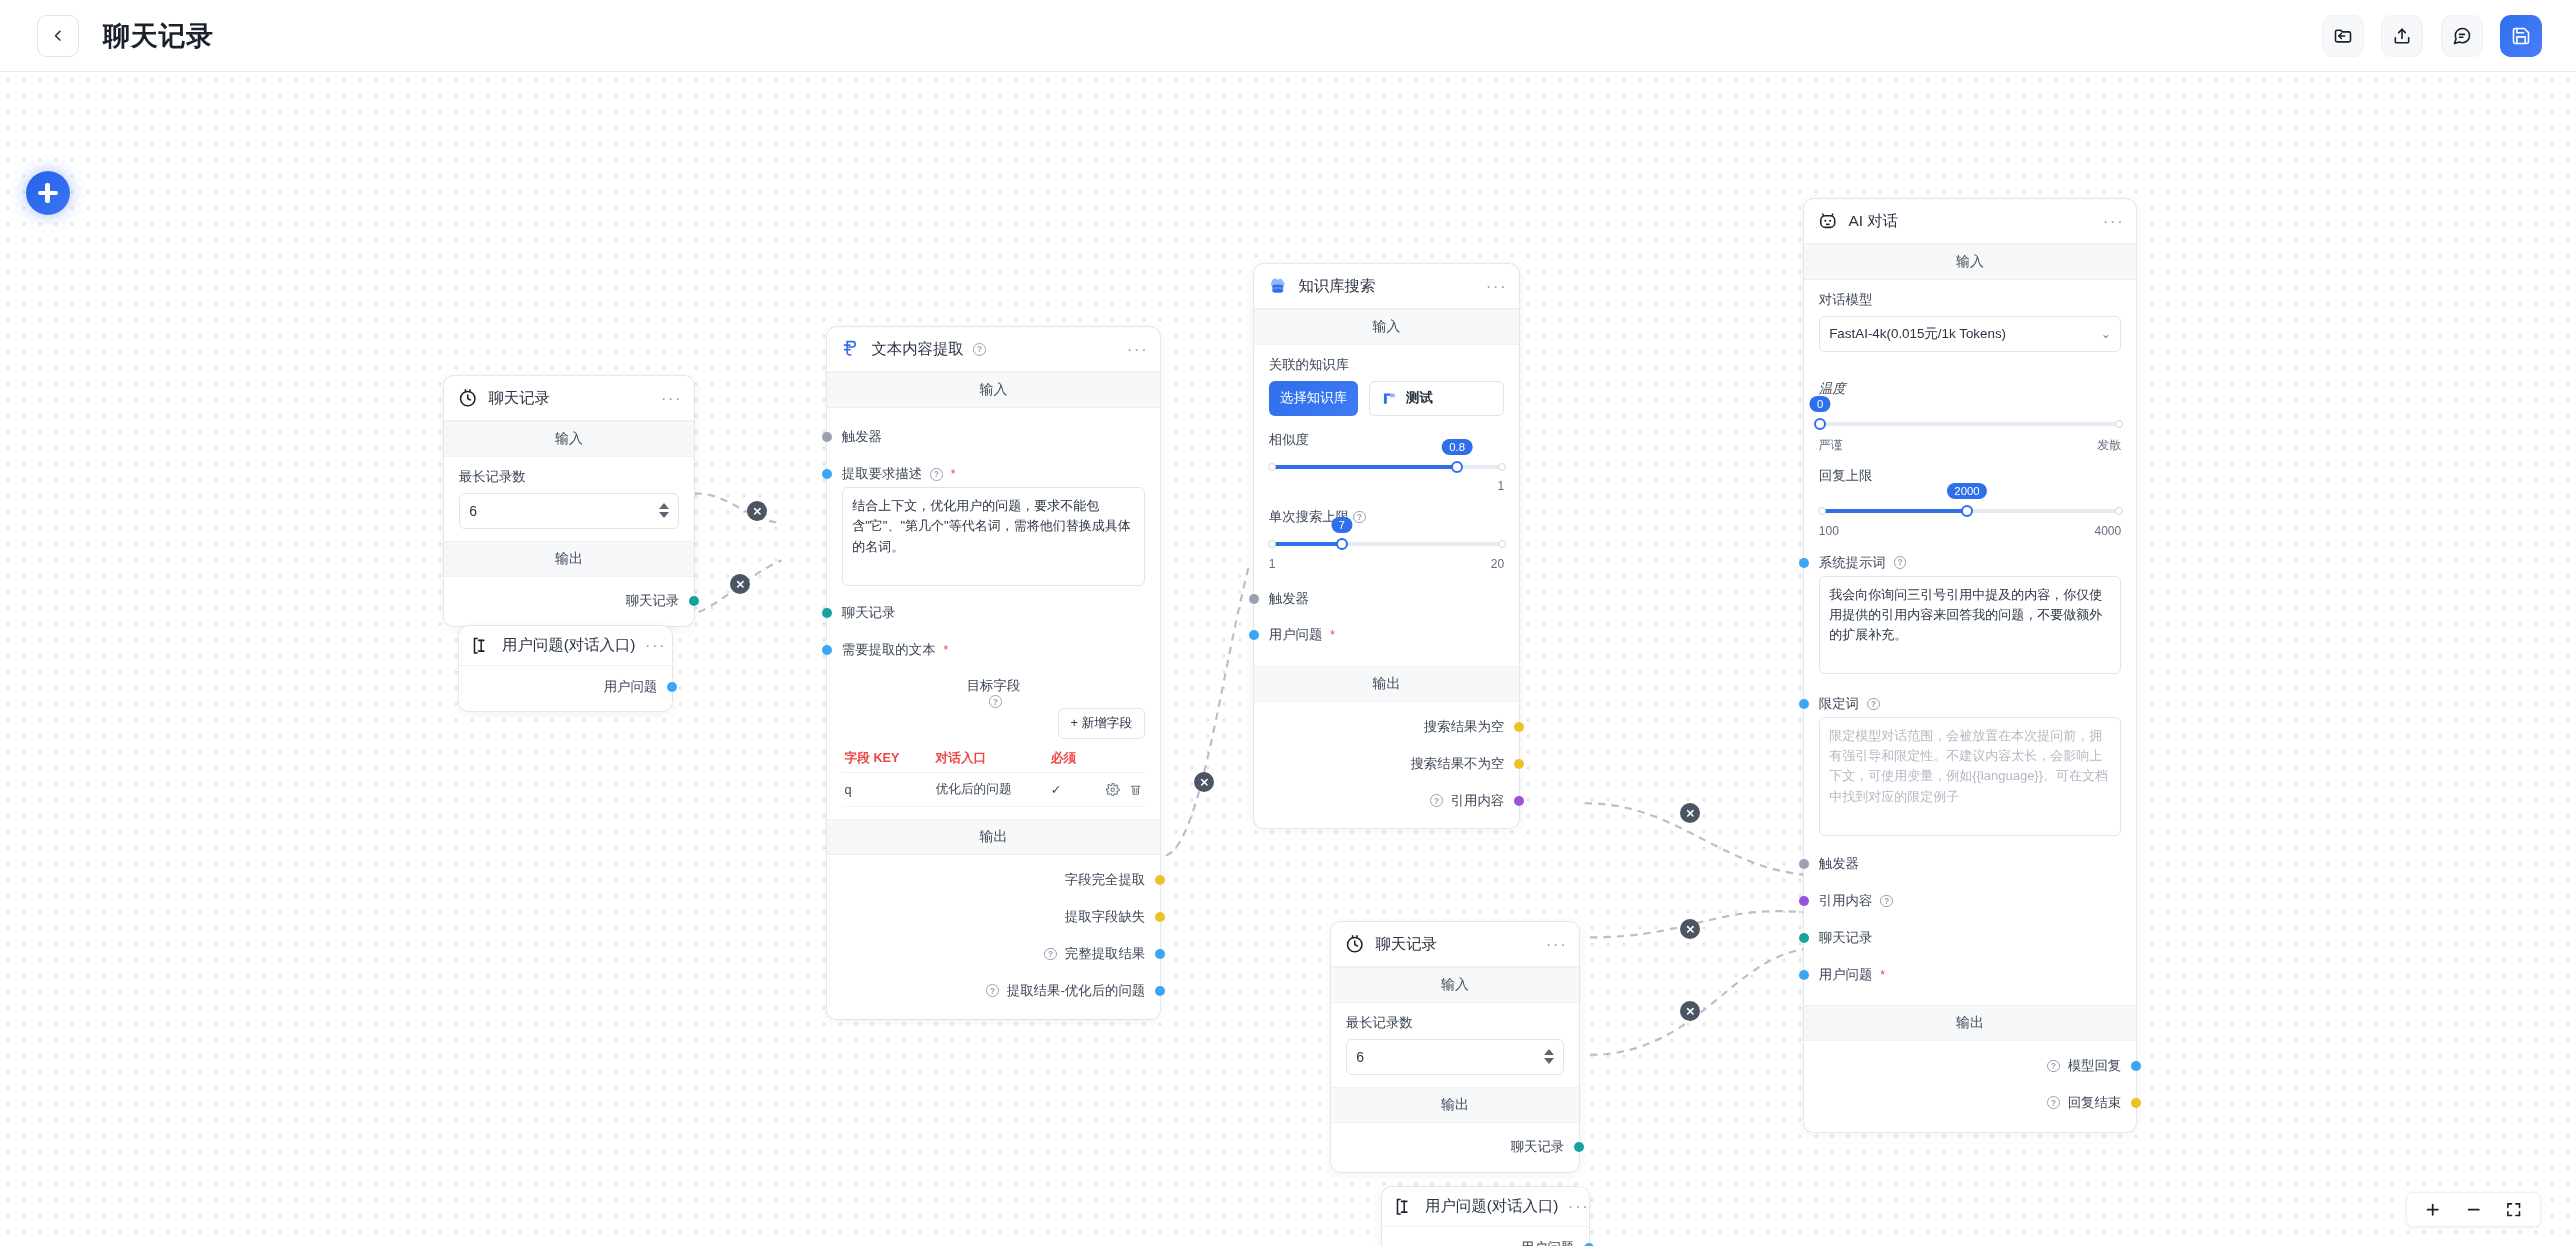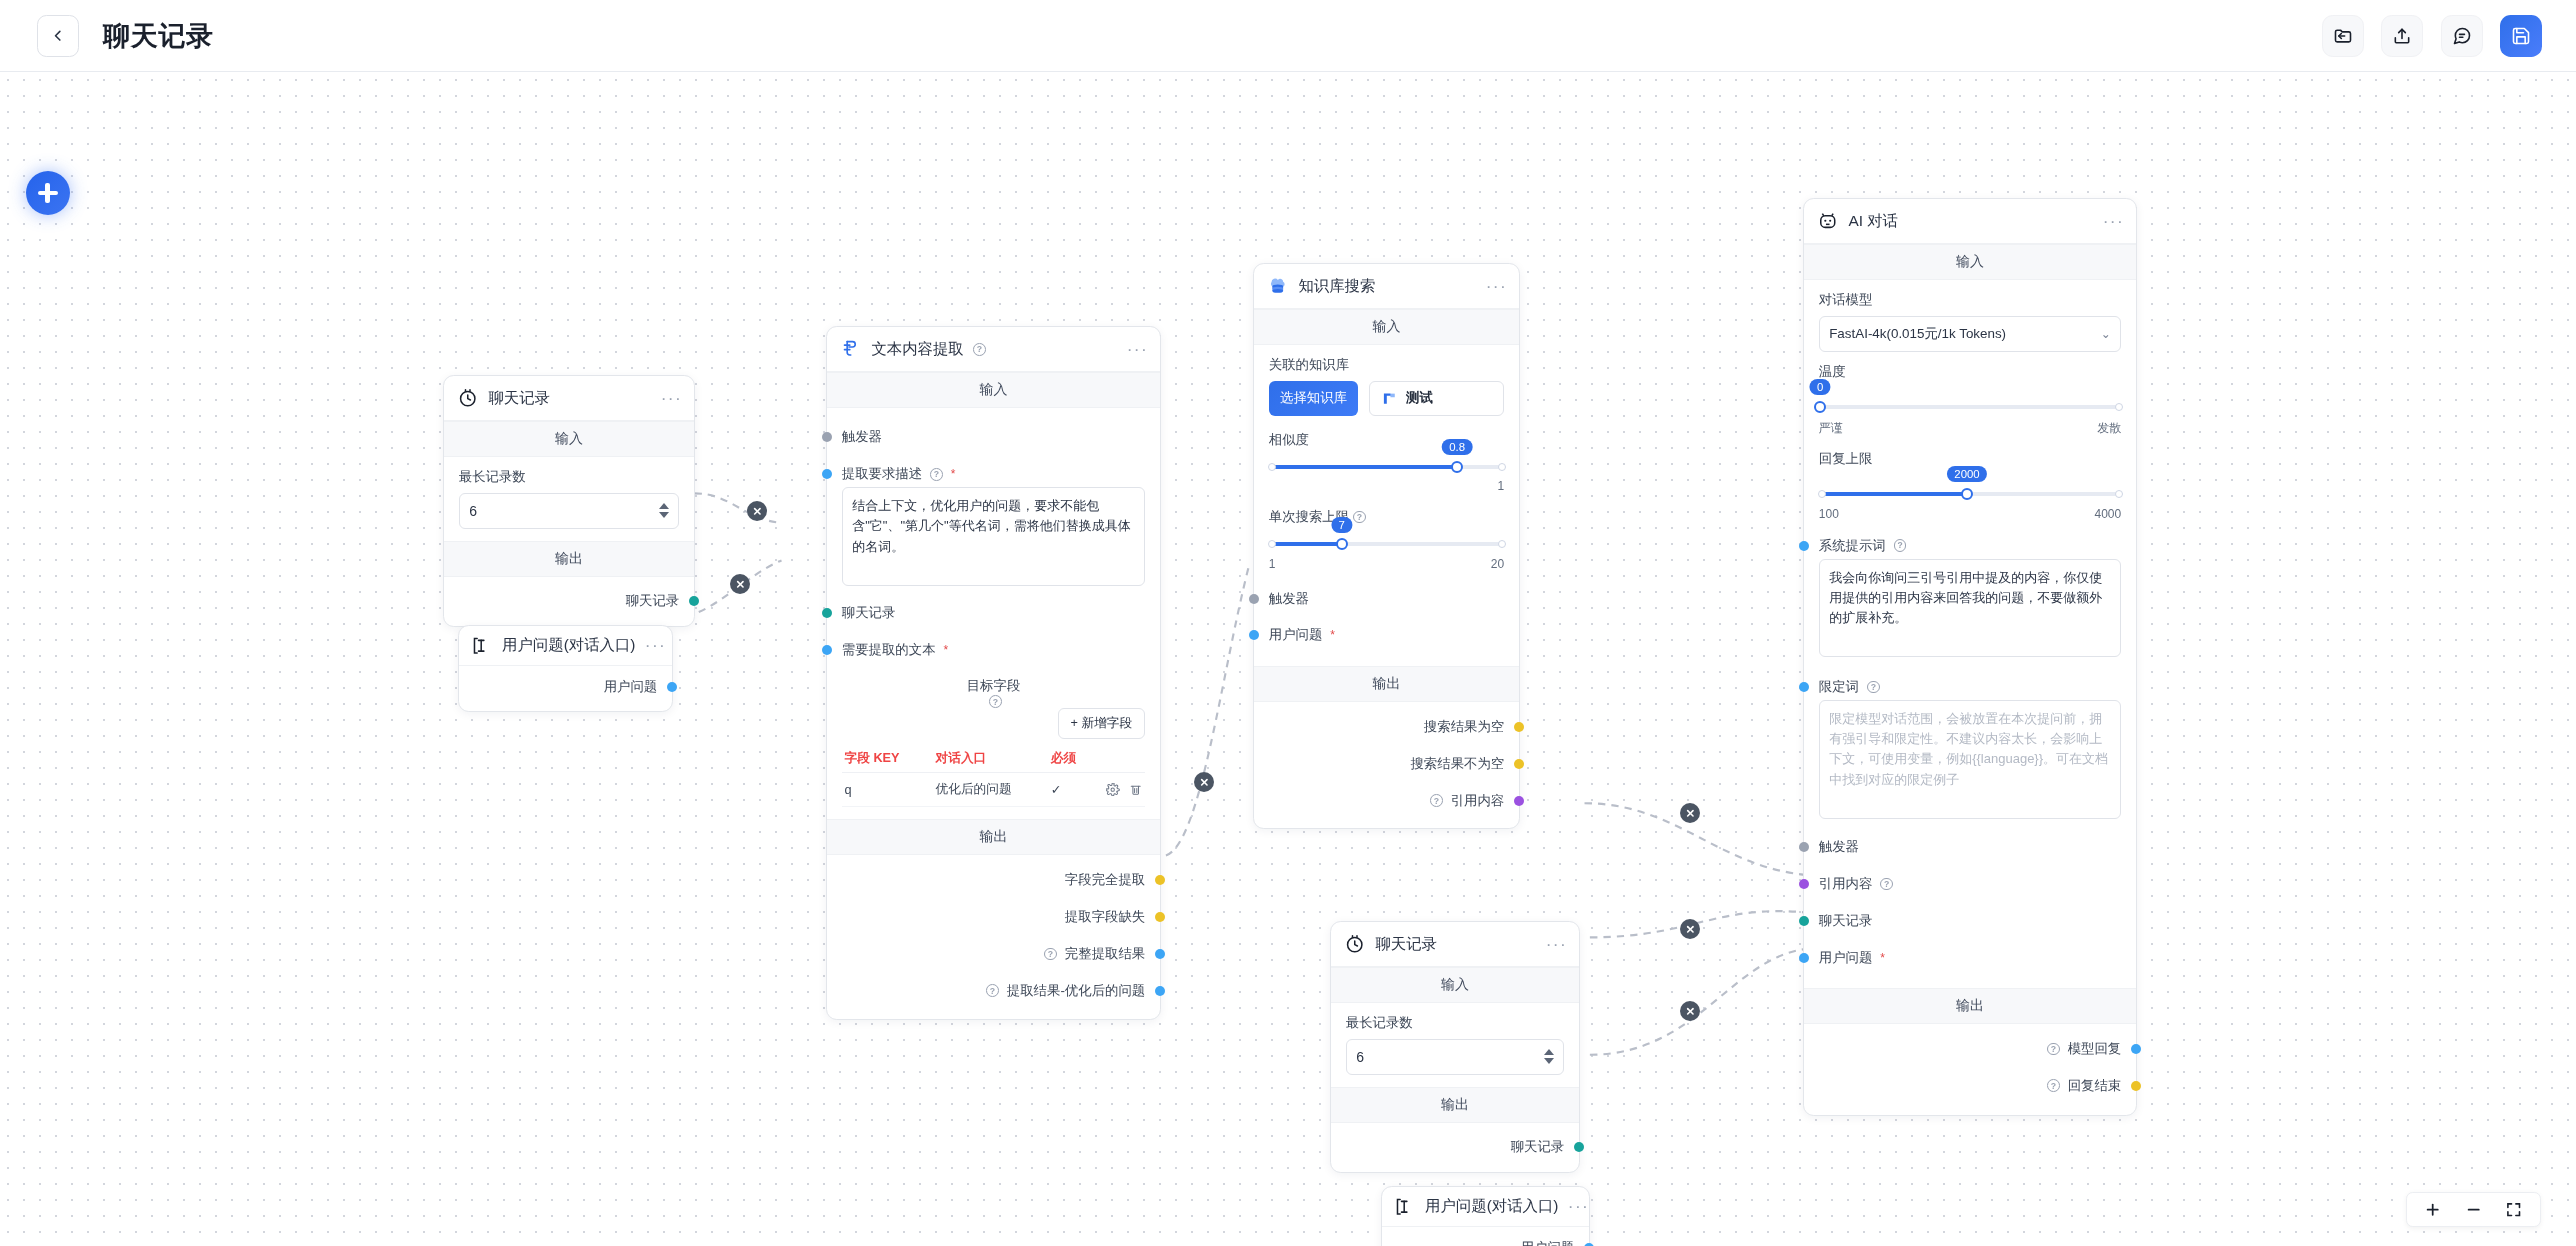--- a/index.html
+++ b/index.html
@@ -565,21 +565,21 @@
       </div>
       <div class="section-bar">输入</div>
       <div class="node-body">
 
         <div class="field-label">对话模型</div>
         <div class="select">
           <span>FastAI-4k(0.015元/1k Tokens)</span>
           <span class="chev">⌄</span>
         </div>
 
-        <div class="field-label" style="margin-top:11px;">温度</div>
+        <div class="field-label" style="margin-top:28px;font-style:italic;">温度</div>
         <div class="slider-wrap" style="margin-top:17.4px;">
           <div class="track"></div>
             <div class="fill" style="width:0%"></div>
           <div class="endpt" style="left:-1.3px"></div>
             <div class="endpt" style="right:-1.3px"></div>
           <div class="bubble" style="left:1.3px">0</div>
           <div class="knob" style="left:1.3px"></div>
         </div>
         <div class="slider-ends">
           <span>严谨</span>

